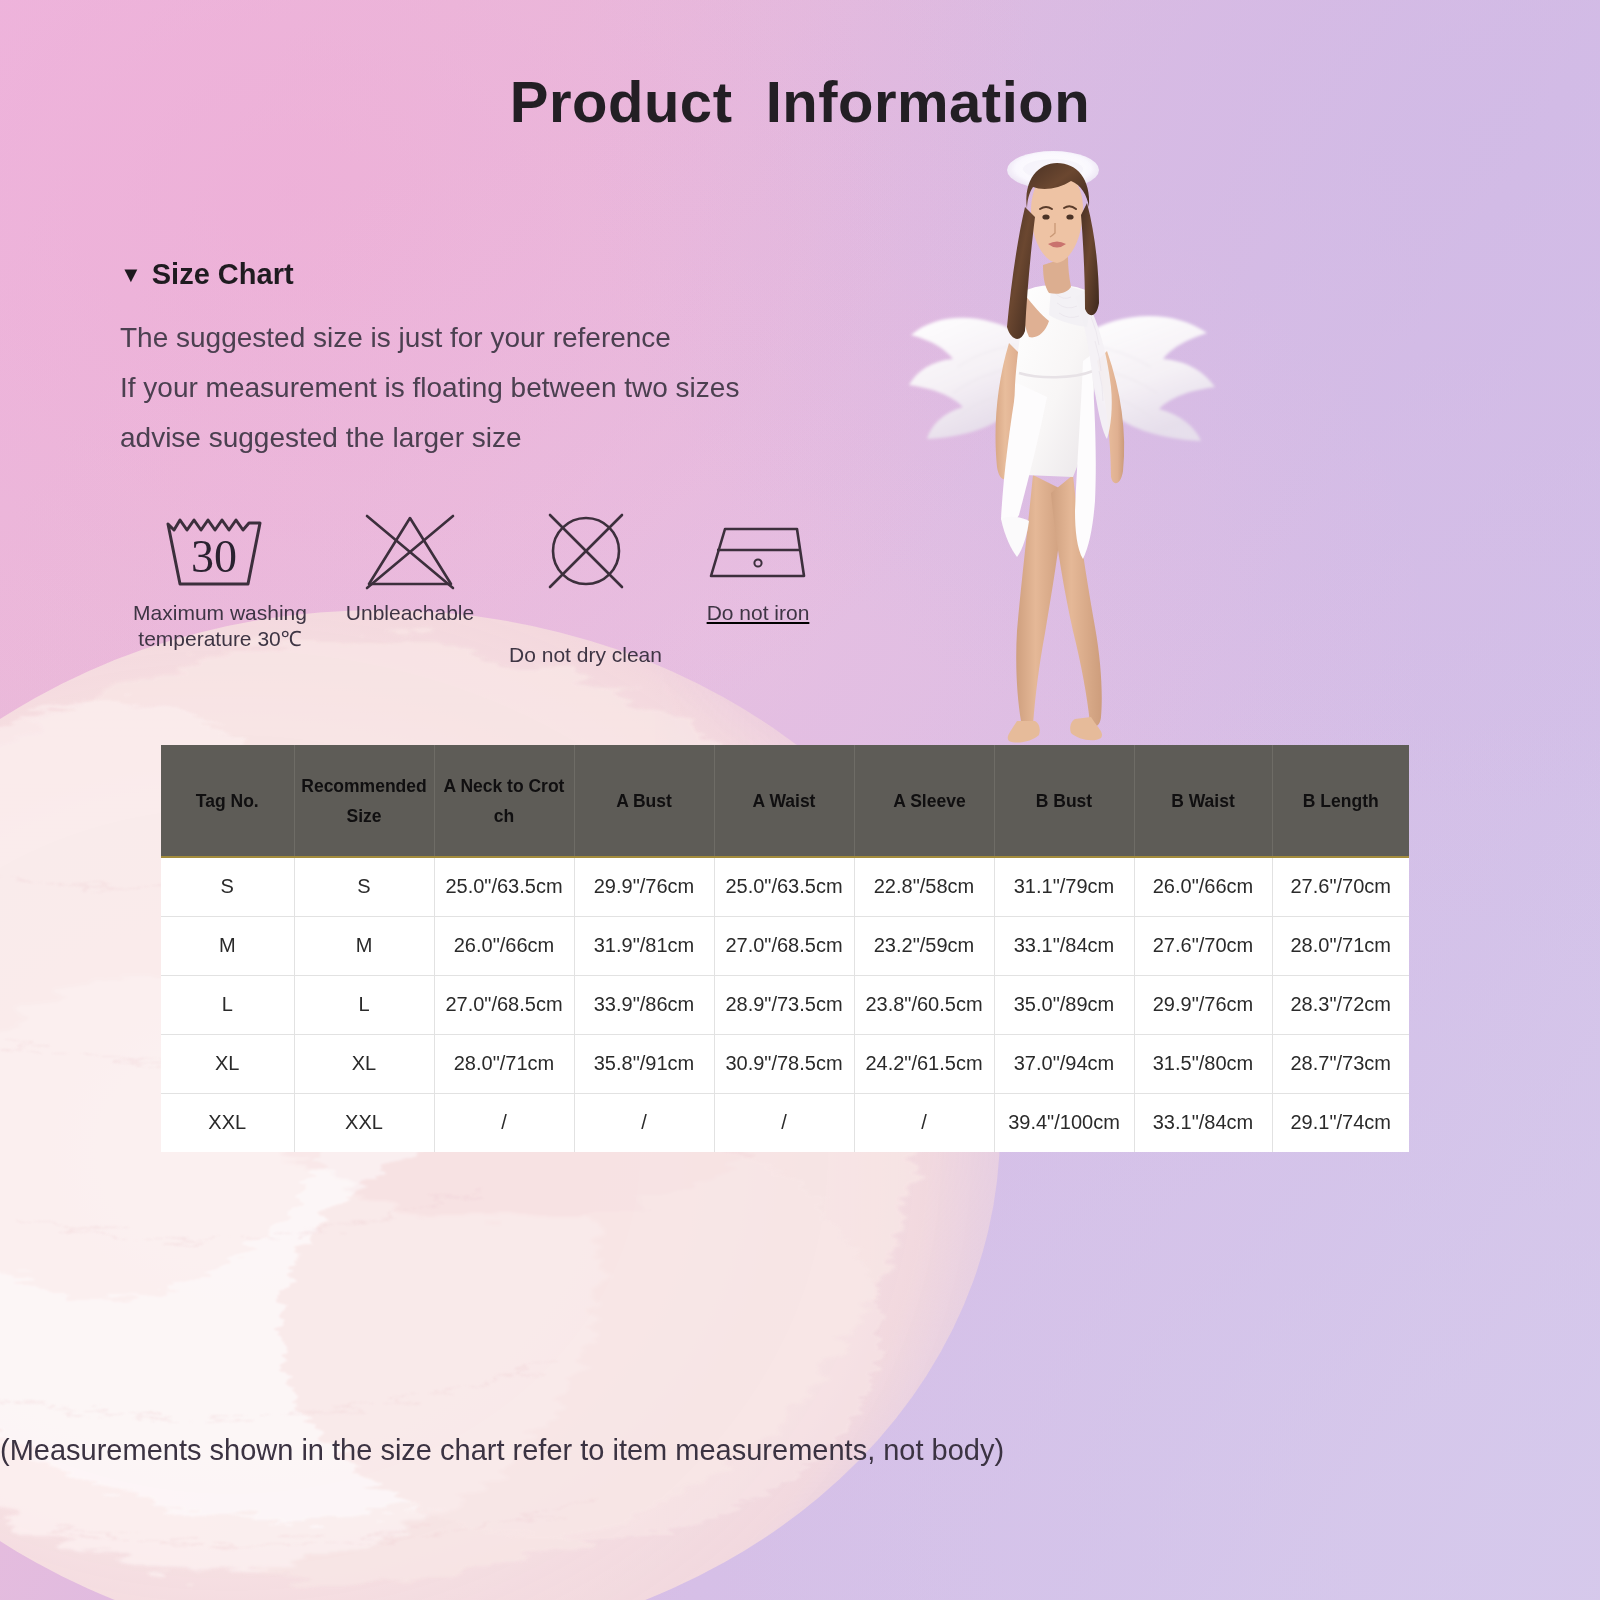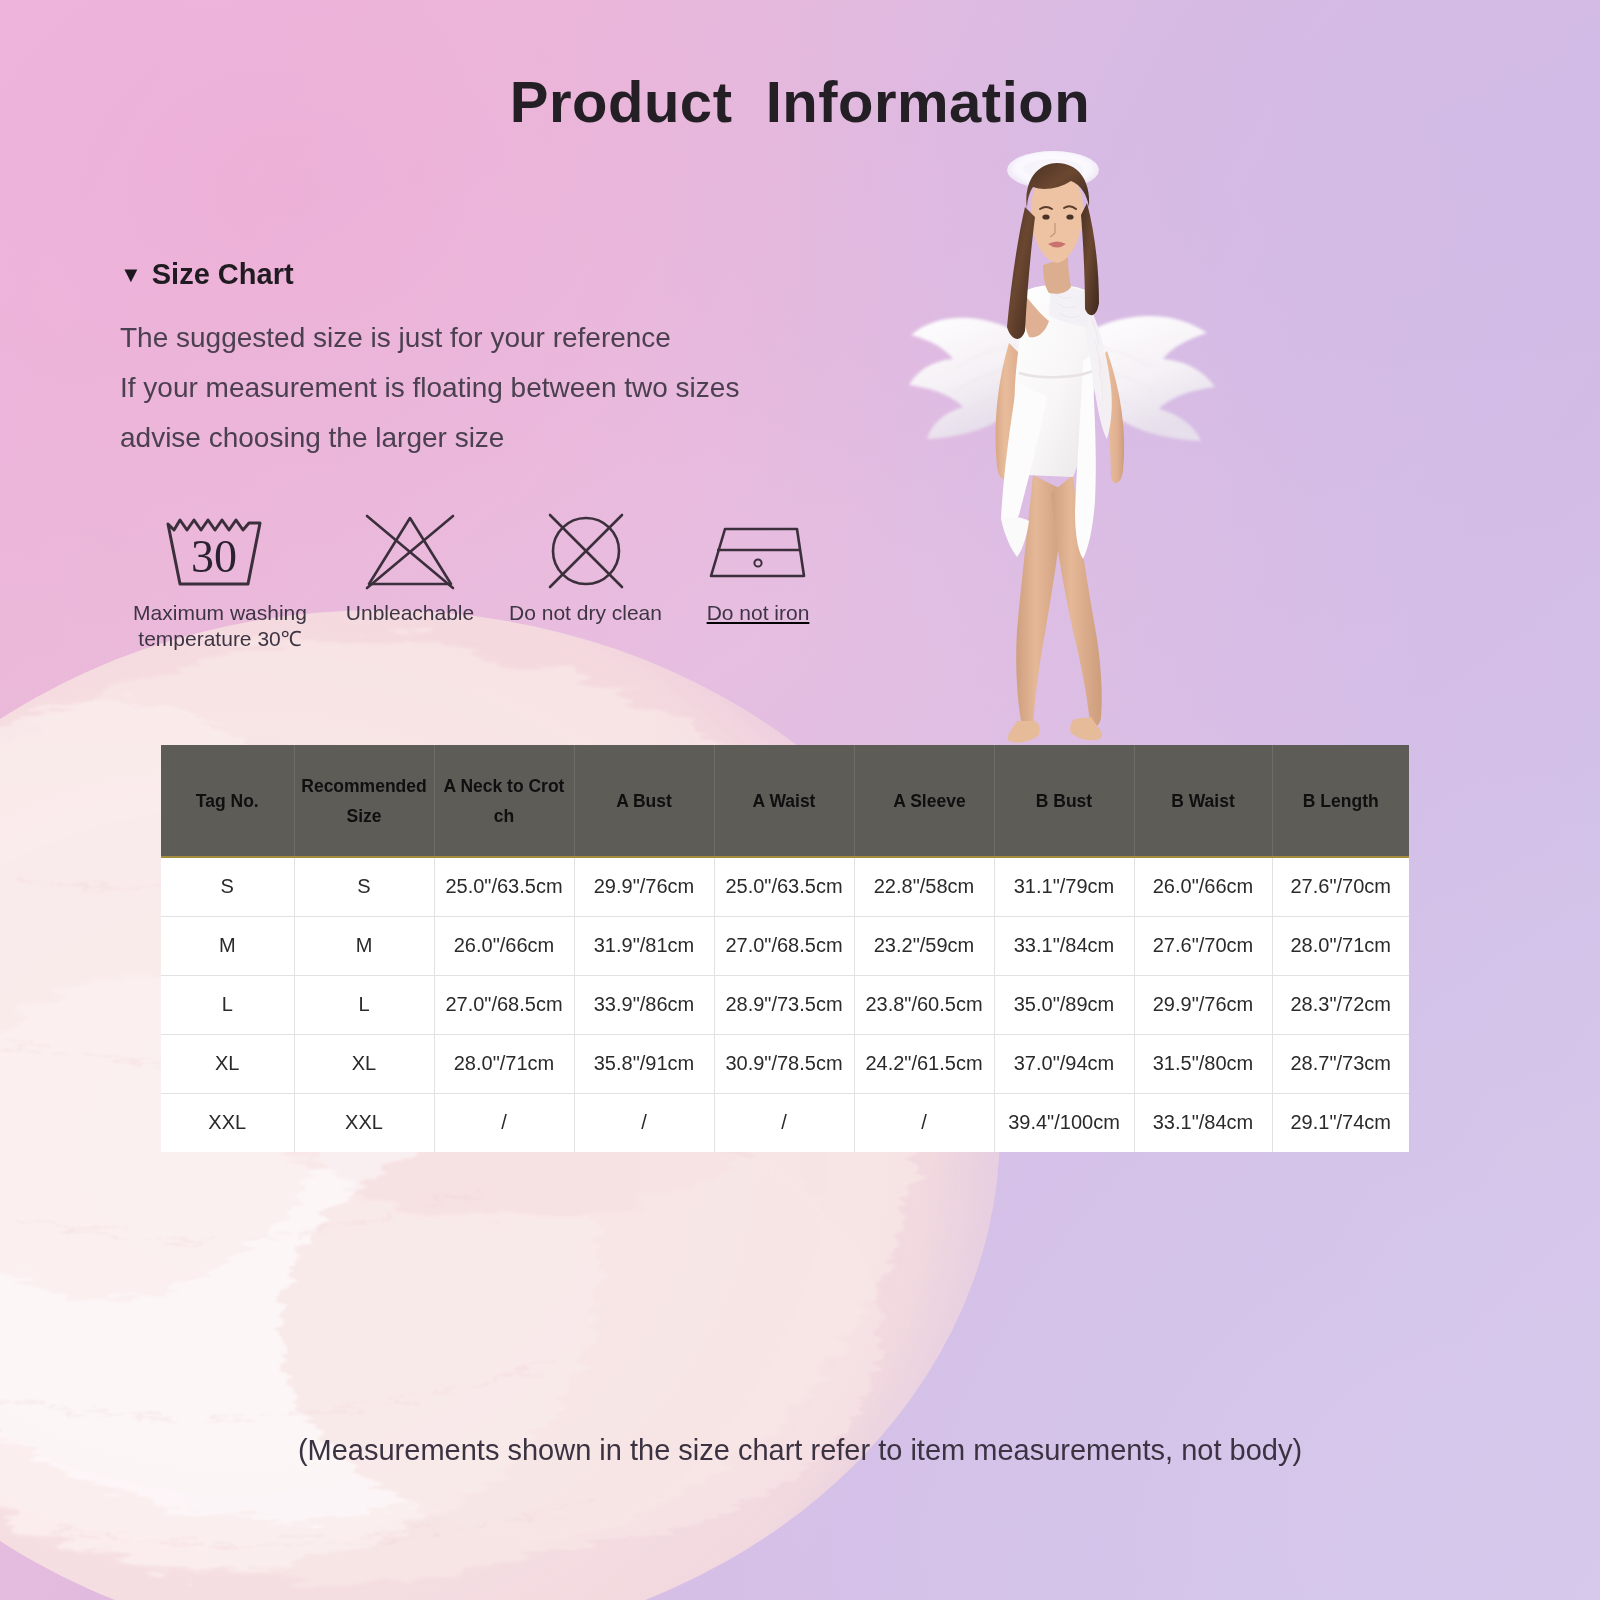--- a/index.html
+++ b/index.html
@@ -117,21 +117,21 @@
   .care-item .care-label {
     margin-top: 6px;
     font-size: 21px;
     line-height: 26px;
     color: #3e3544;
     text-align: center;
     white-space: pre-line;
   }
   #care-item-0 { width: 200px; }
   #care-item-1 { width: 160px; margin-left: 10px; }
-  #care-item-2 { width: 175px; margin-left: 8px; }
+  #care-item-2 { width: 175px; margin-left: 8px; gap: 42px; }
   #care-item-3 { width: 160px; margin-left: 5px; text-decoration: underline; }
 
   
   #model-figure {
     position: absolute;
     left: 905px;
     top: 145px;
     width: 340px;
     height: 605px;
   }
@@ -184,21 +184,21 @@
   .col-6 { width: 140px; }
   .col-7 { width: 138px; }
   .col-8 { width: 137px; }
 
   
   #footer-note {
     position: absolute;
     top: 1434px;
     left: 0;
     width: 100%;
-    text-align: center;
+    text-align: left;
     font-size: 29px;
     color: #3b3342;
     font-weight: 400;
   }
 </style>
 </head>
 <body>
 
 <div id="bg-gradient"></div>
 <div id="bg-gradient-overlay"></div>
@@ -262,21 +262,21 @@
 
 <div id="page-title">Product  Information</div>
 
 <div id="size-chart-block">
   <div id="size-chart-heading">
     <span class="caret">▼</span>
     <span>Size Chart</span>
   </div>
   <div class="note-line">The suggested size is just for your reference</div>
   <div class="note-line">If your measurement is floating between two sizes</div>
-  <div class="note-line">advise choosing the larger size</div>
+  <div class="note-line">advise suggested the larger size</div>
 </div>
 
 <div id="care-symbols">
 
   <div class="care-item" id="care-item-0">
     <div class="glyph">
       <svg width="120" height="82" viewBox="0 0 120 82">
         <path d="M8 14 L14 20 L20 10 L27 20 L34 10 L41 20 L48 10 L55 20 L62 10 L69 20 L76 10 L83 20 L89 13
                  L100 13 L88 74 L20 74 L8 14 Z" fill="none" stroke="#3c2f3c" stroke-width="3" stroke-linejoin="round" stroke-linecap="round"></path>
         <text x="54" y="62" font-family="'Liberation Serif', serif" font-size="46" font-weight="400" text-anchor="middle" fill="#2a2230">30</text>

